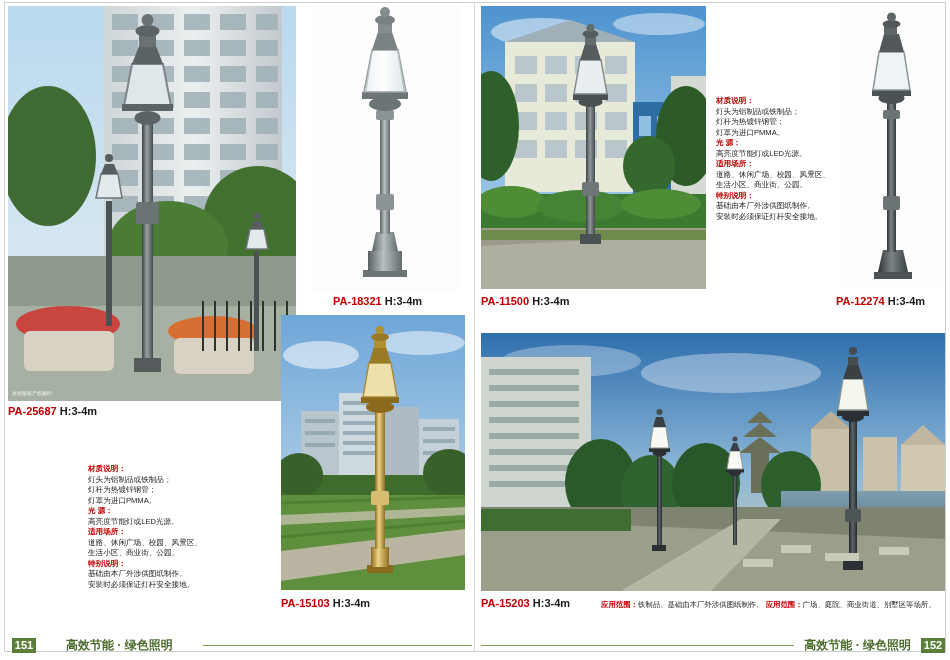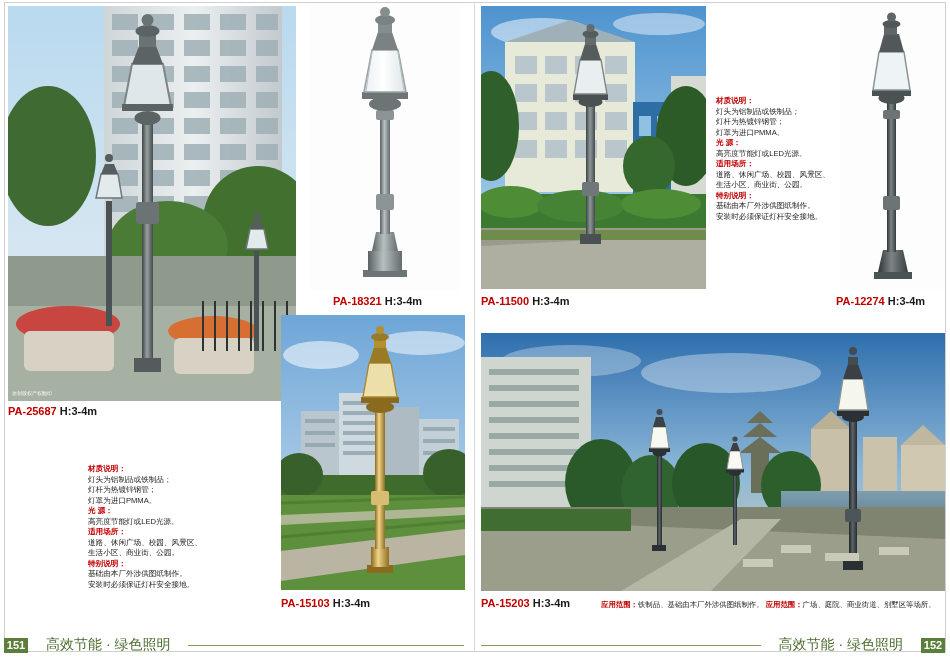--- a/index.html
+++ b/index.html
@@ -54,21 +54,21 @@
 
   
   .footbar {
     position:absolute; bottom:6px; height:18px;
     display:flex; align-items:center;
   }
   .pgnum {
     background:#5b7f3a; color:#fff; font-size:11px; font-weight:bold;
     width:24px; height:15px; display:flex; align-items:center; justify-content:center;
   }
-  .foottxt { font-size:14px; color:#4a6b2c; margin:0 18px; font-weight:normal; white-space:nowrap;}
+  .foottxt { font-size:12px; color:#4a6b2c; margin:0 10px; font-weight:bold; white-space:nowrap;}
   .footrule { flex:1; height:1px; background:#7fa055; }
 
   .techline {
     position:absolute;
     font-size:7.4px;
     color:#1a1a1a;
     white-space:nowrap;
   }
   .techline .t { color:#c00000; font-weight:bold; }
 
@@ -555,21 +555,21 @@
   <div class="cap" style="left:481px; top:597px;">
     <span>PA-15203</span>
     <span class="h">H:3-4m</span>
   </div>
 
   <div class="techline" style="left:601px; top:600px;">
     <span class="t">应用范围：</span><span>铁制品、基础由本厂外涉供图纸制作。</span>
     <span class="t">应用范围：</span><span>广场、庭院、商业街道、别墅区等场所。</span>
   </div>
 
-  <div class="footbar" style="left:4px; width:460px;">
+  <div class="footbar" style="left:12px; width:460px;gap:20px;">
     <div class="pgnum">151</div>
     <div class="foottxt">高效节能 · 绿色照明</div>
     <div class="footrule"></div>
   </div>
 
   <div class="footbar" style="left:481px; width:464px;">
     <div class="footrule"></div>
     <div class="foottxt">高效节能 · 绿色照明</div>
     <div class="pgnum">152</div>
   </div>

